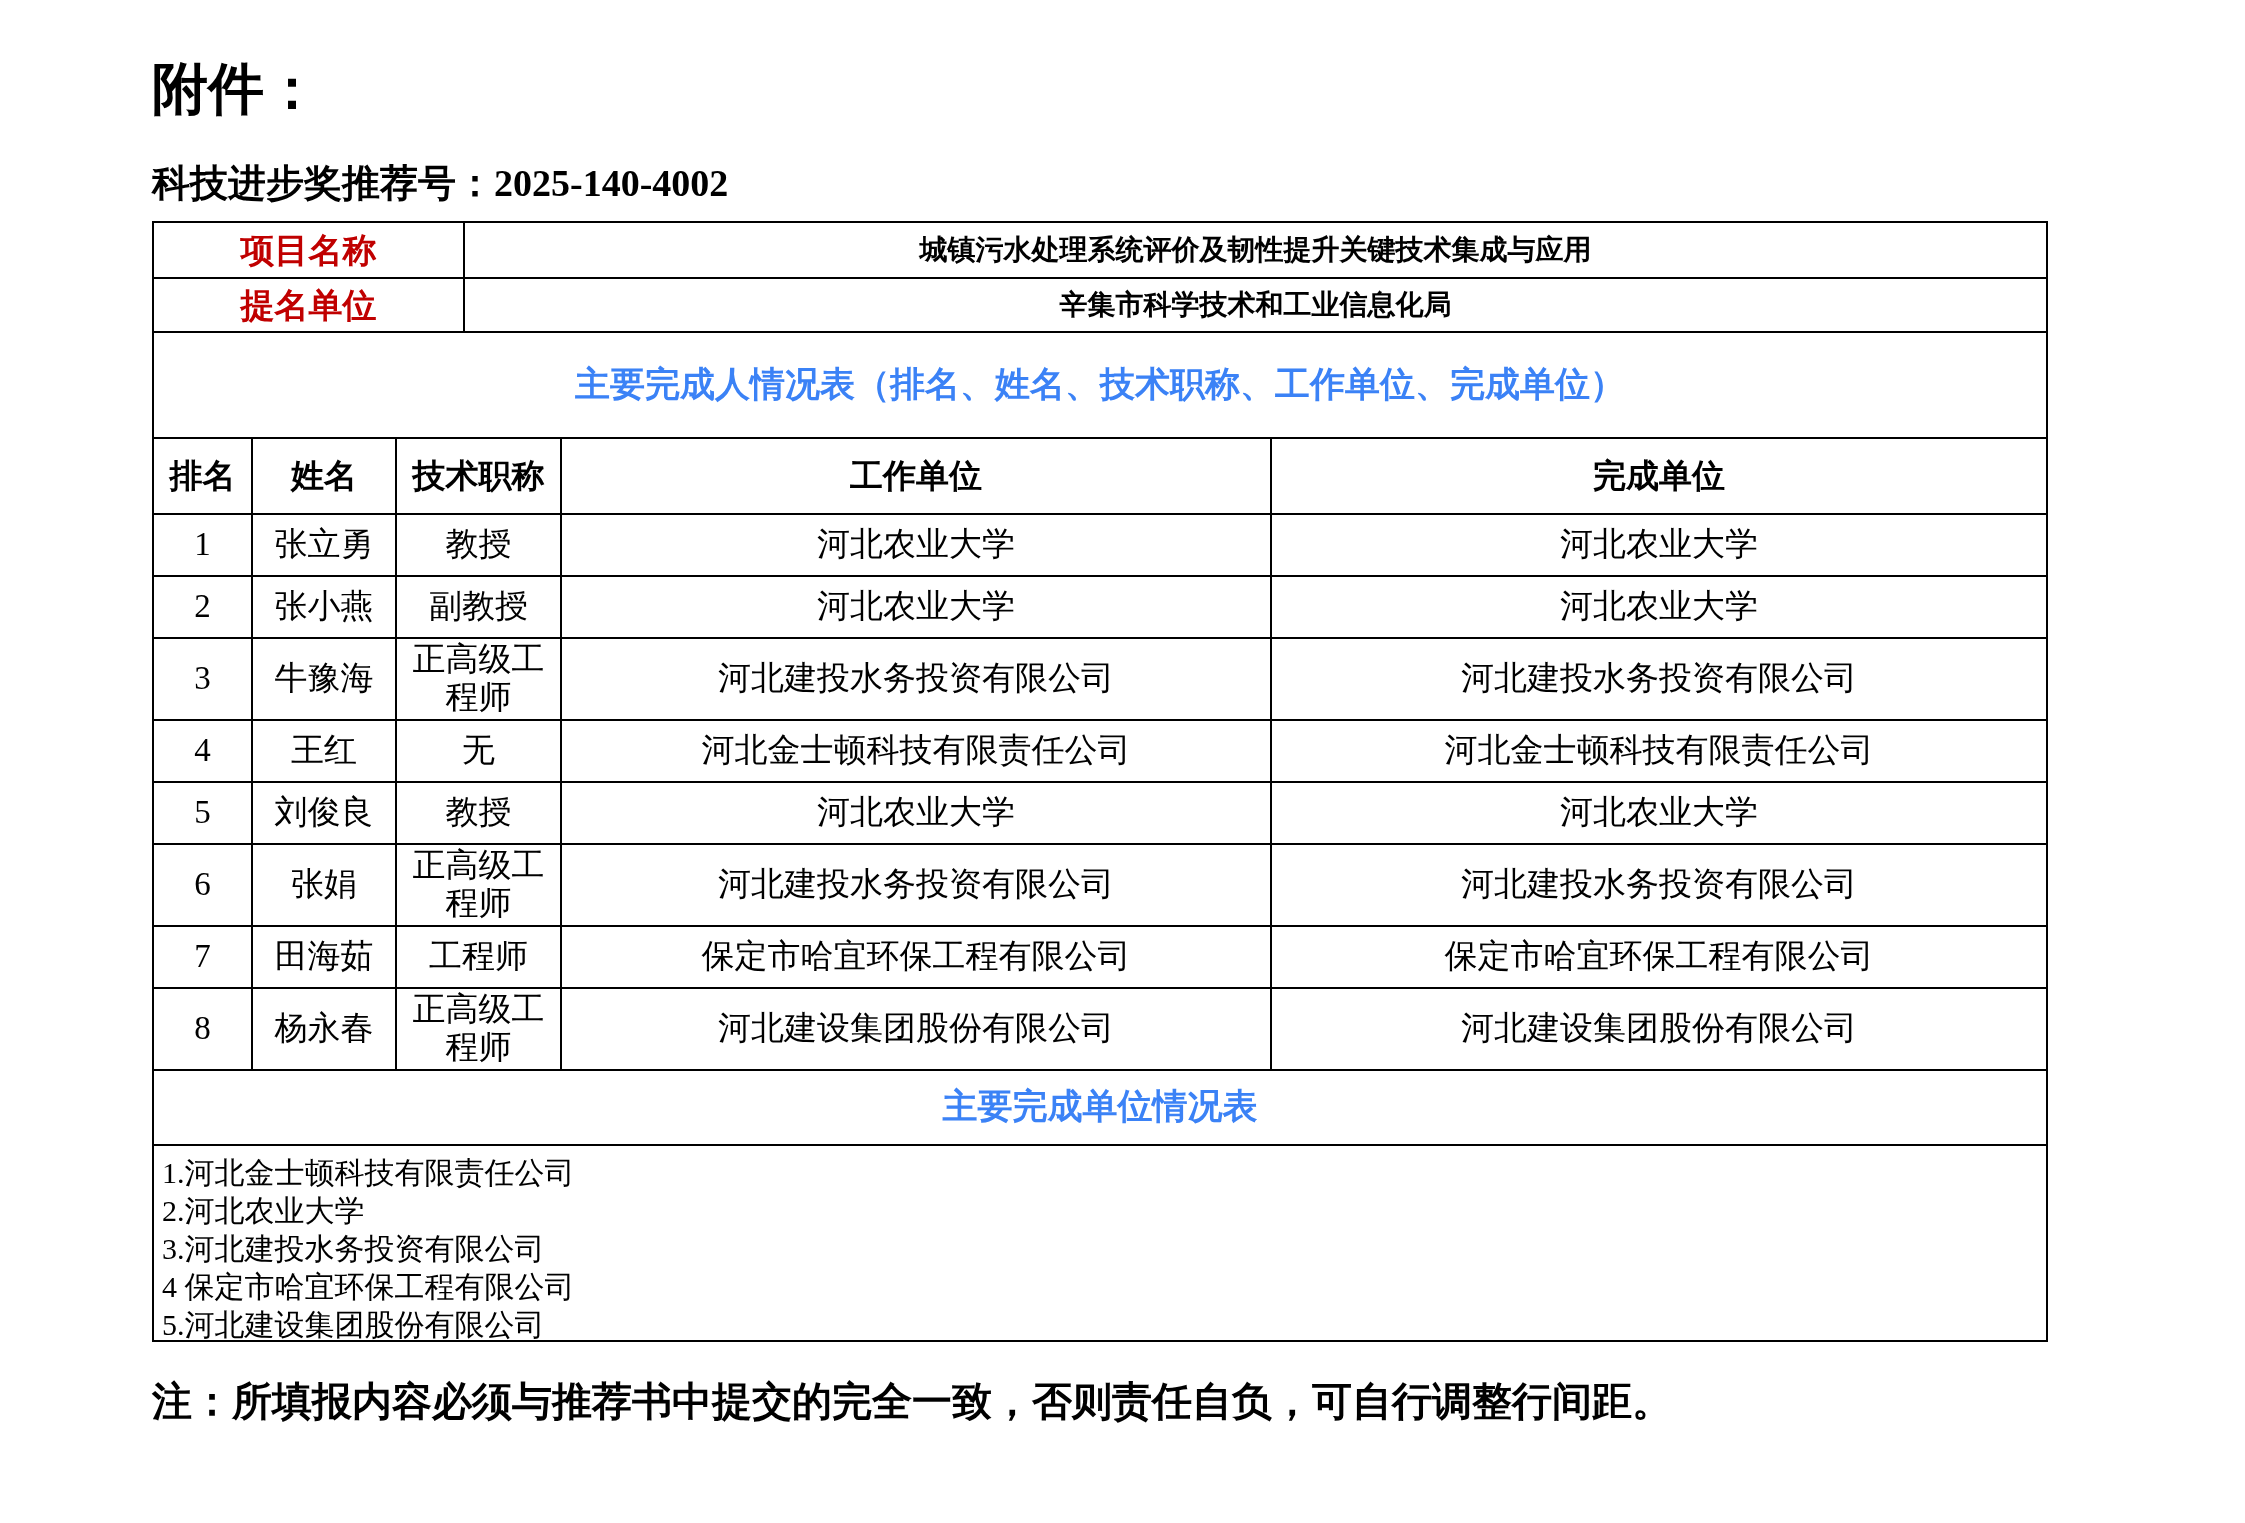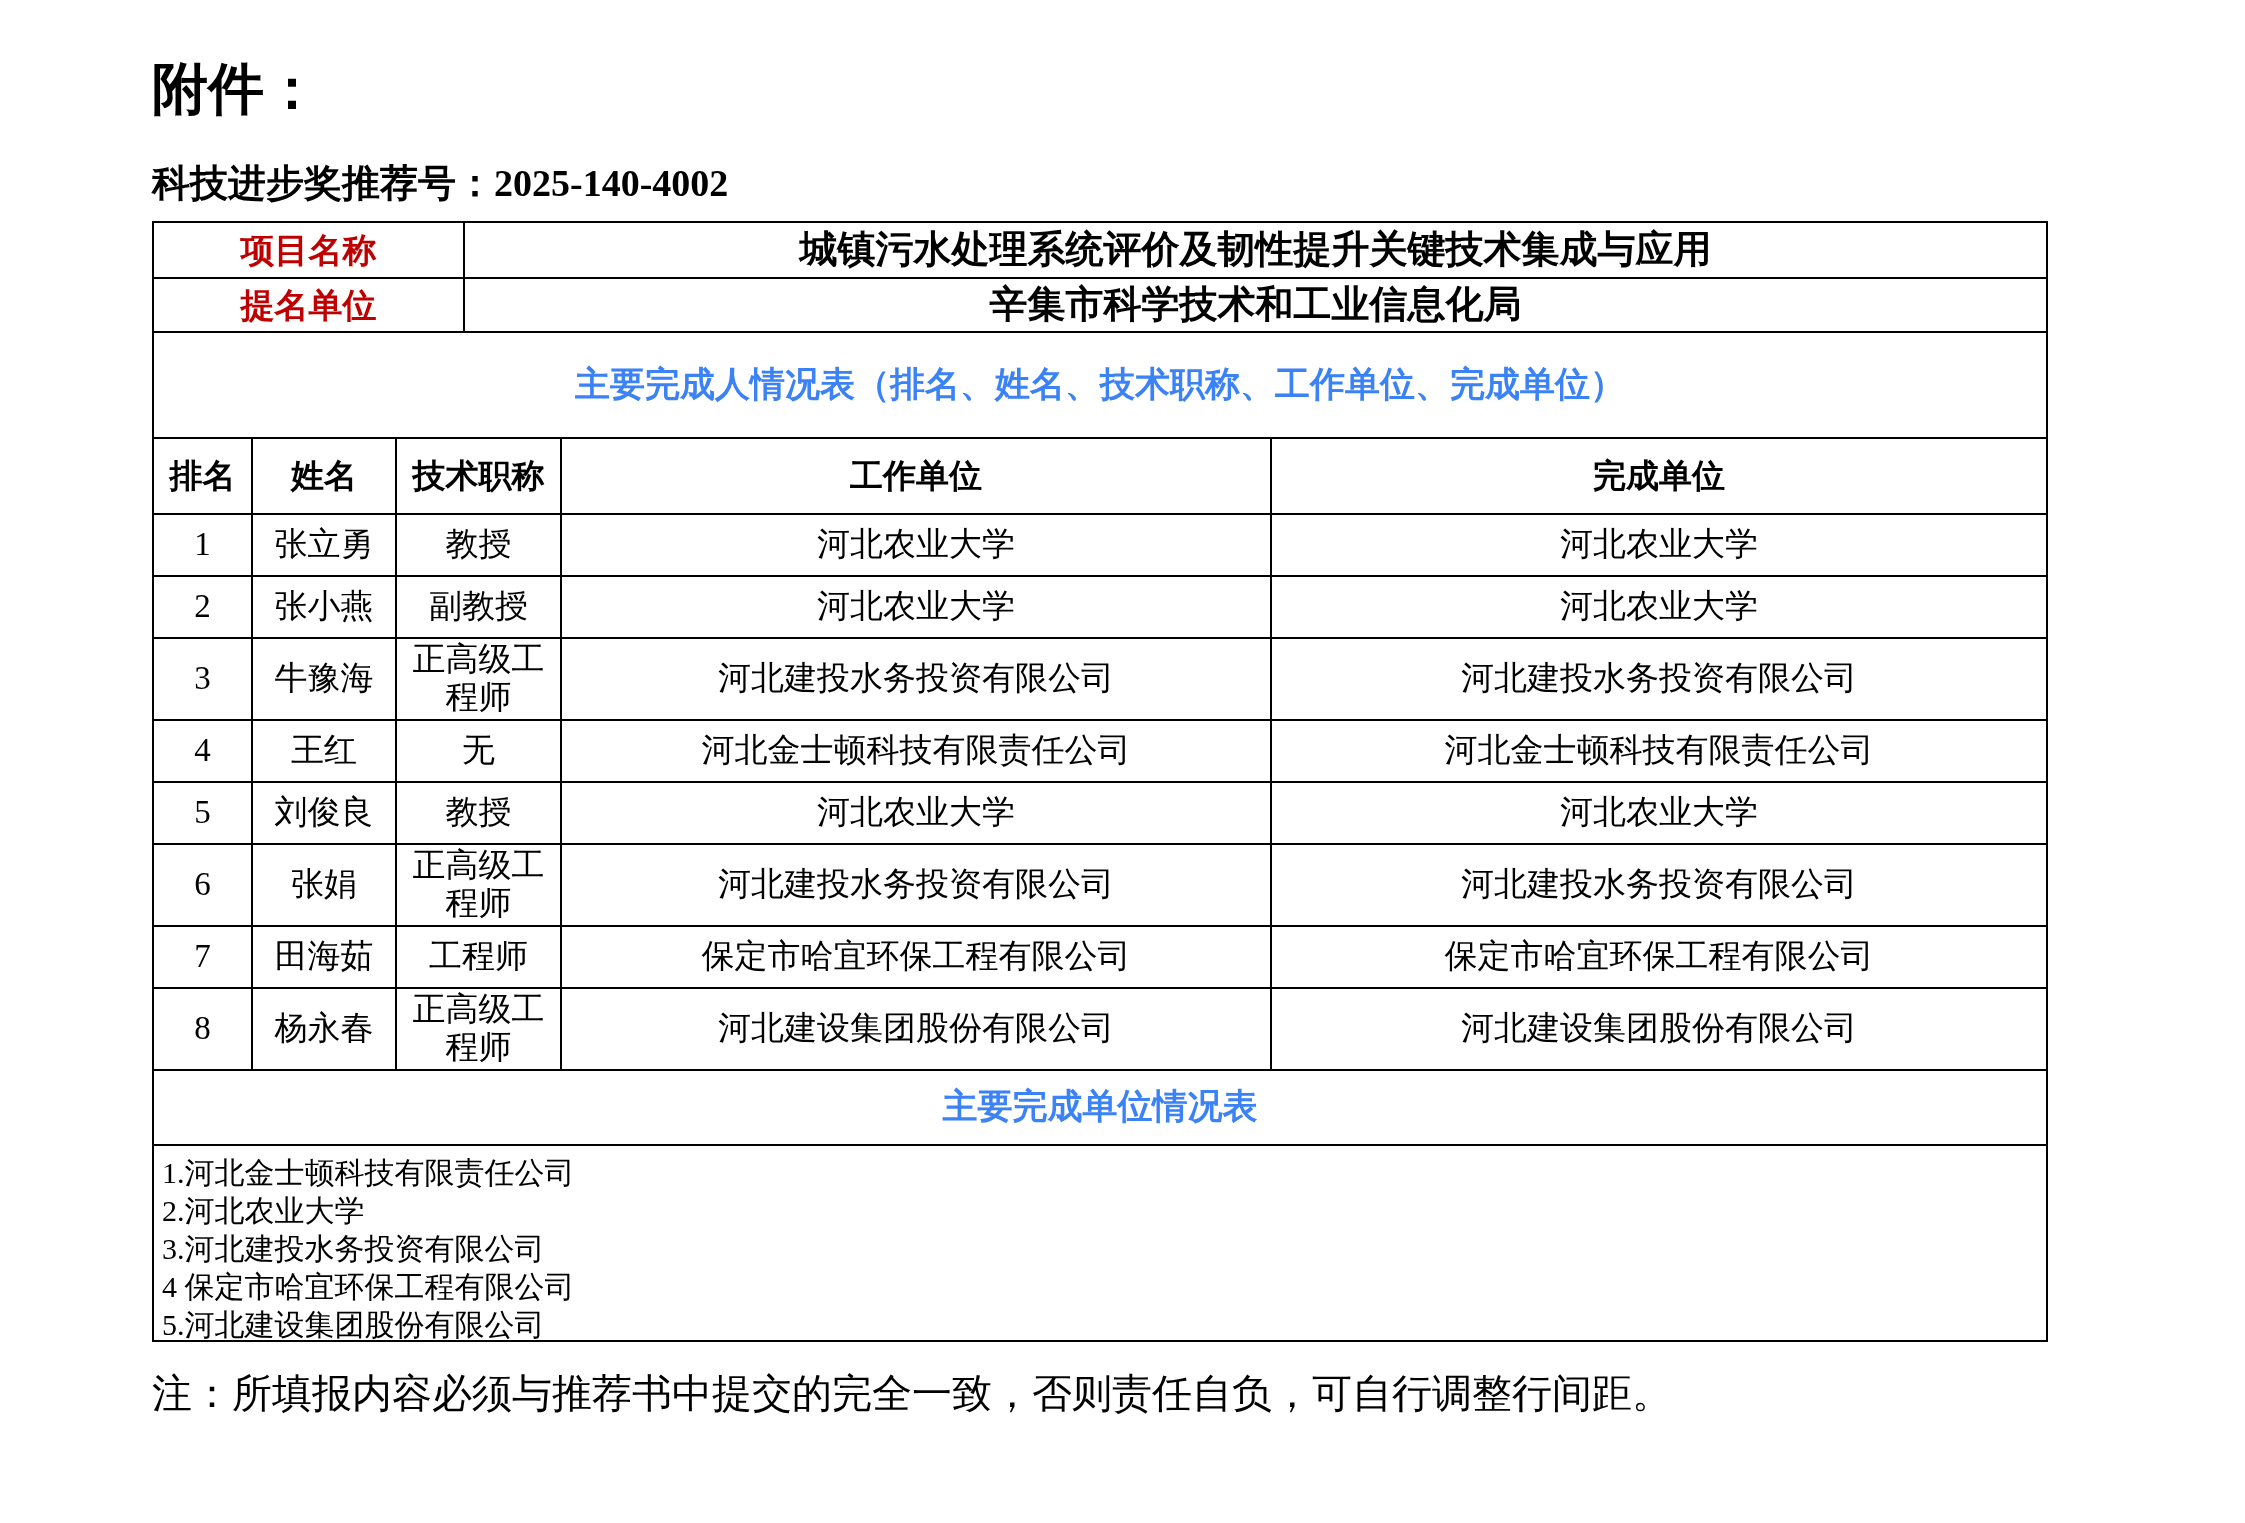--- a/index.html
+++ b/index.html
@@ -72,21 +72,21 @@
     font-size: 34px;
   }
   .red-title {
     color: #3b82f6;
     font-weight: bold;
     font-size: 35px;
   }
   .bold-sans-value {
     font-family: "Liberation Sans", "DejaVu Sans", sans-serif;
     font-weight: bold;
-    font-size: 38px;
+    font-size: 28px;
   }
   .head-cell {
     font-family: "Liberation Sans", "DejaVu Sans", sans-serif;
     font-weight: bold;
     font-size: 33px;
   }
   .data-cell {
     font-size: 33px;
     font-family: "Liberation Serif", "DejaVu Serif", serif;
   }
@@ -94,22 +94,22 @@
     display: block;
     height: 194px;
     padding: 8px 8px 0 8px;
     box-sizing: border-box;
     text-align: left;
     font-size: 30px;
     line-height: 38px;
     overflow: hidden;
   }
   .note-line {
-    margin-top: 28px;
-    font-weight: normal;
+    margin-top: 36px;
+    font-weight: bold;
     font-size: 40px;
     line-height: 1.2;
   }
 </style>
 </head>
 <body>
 
 <div class="content">
 
   <div class="attachment">附件：</div>

